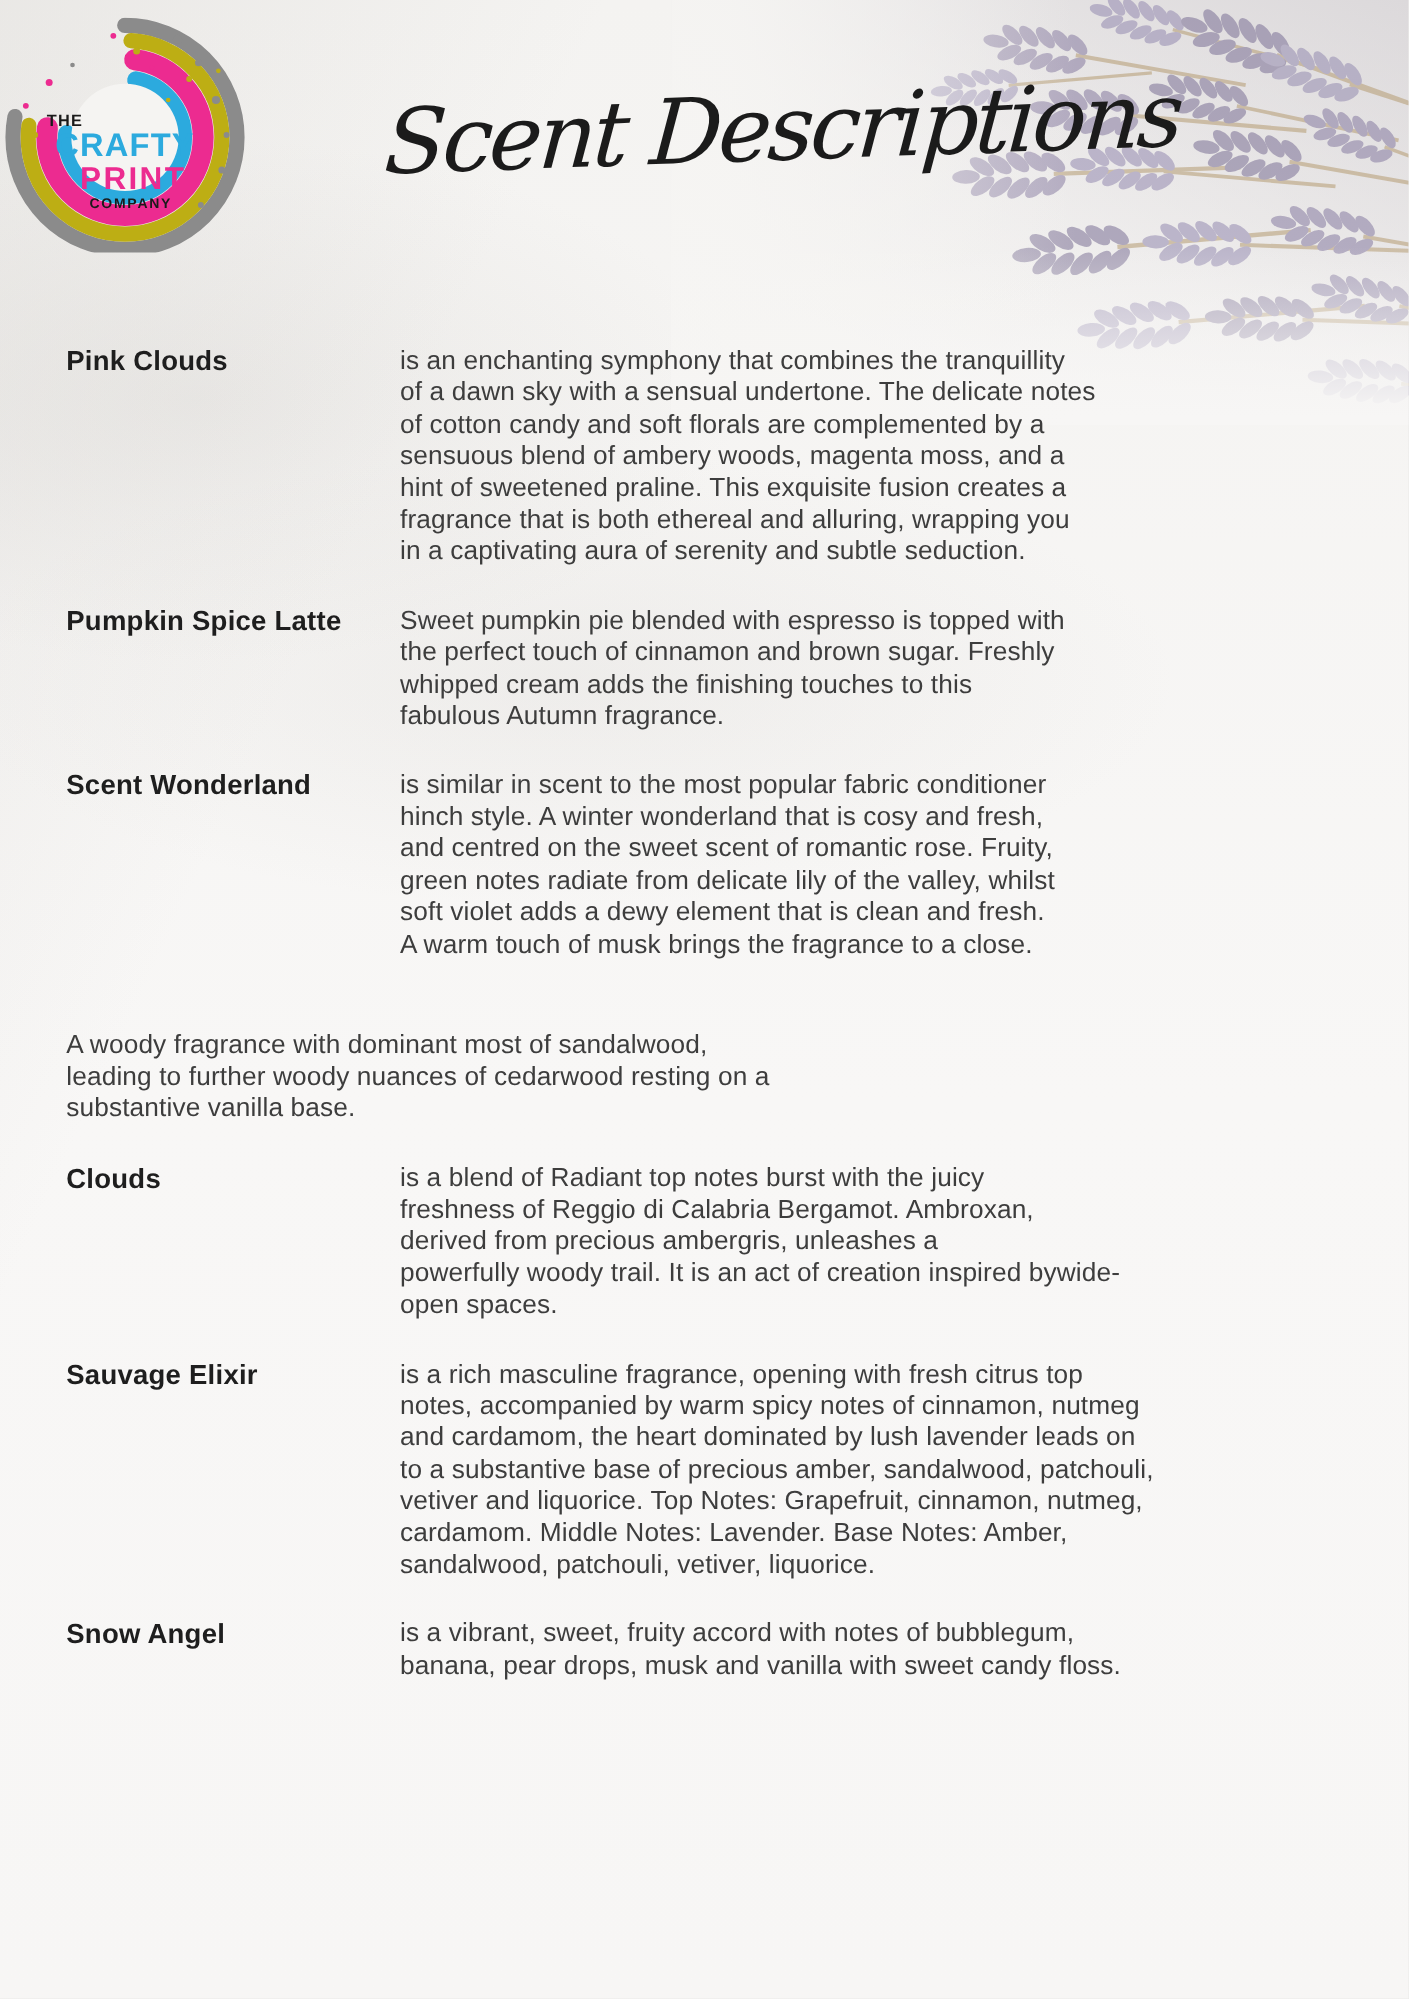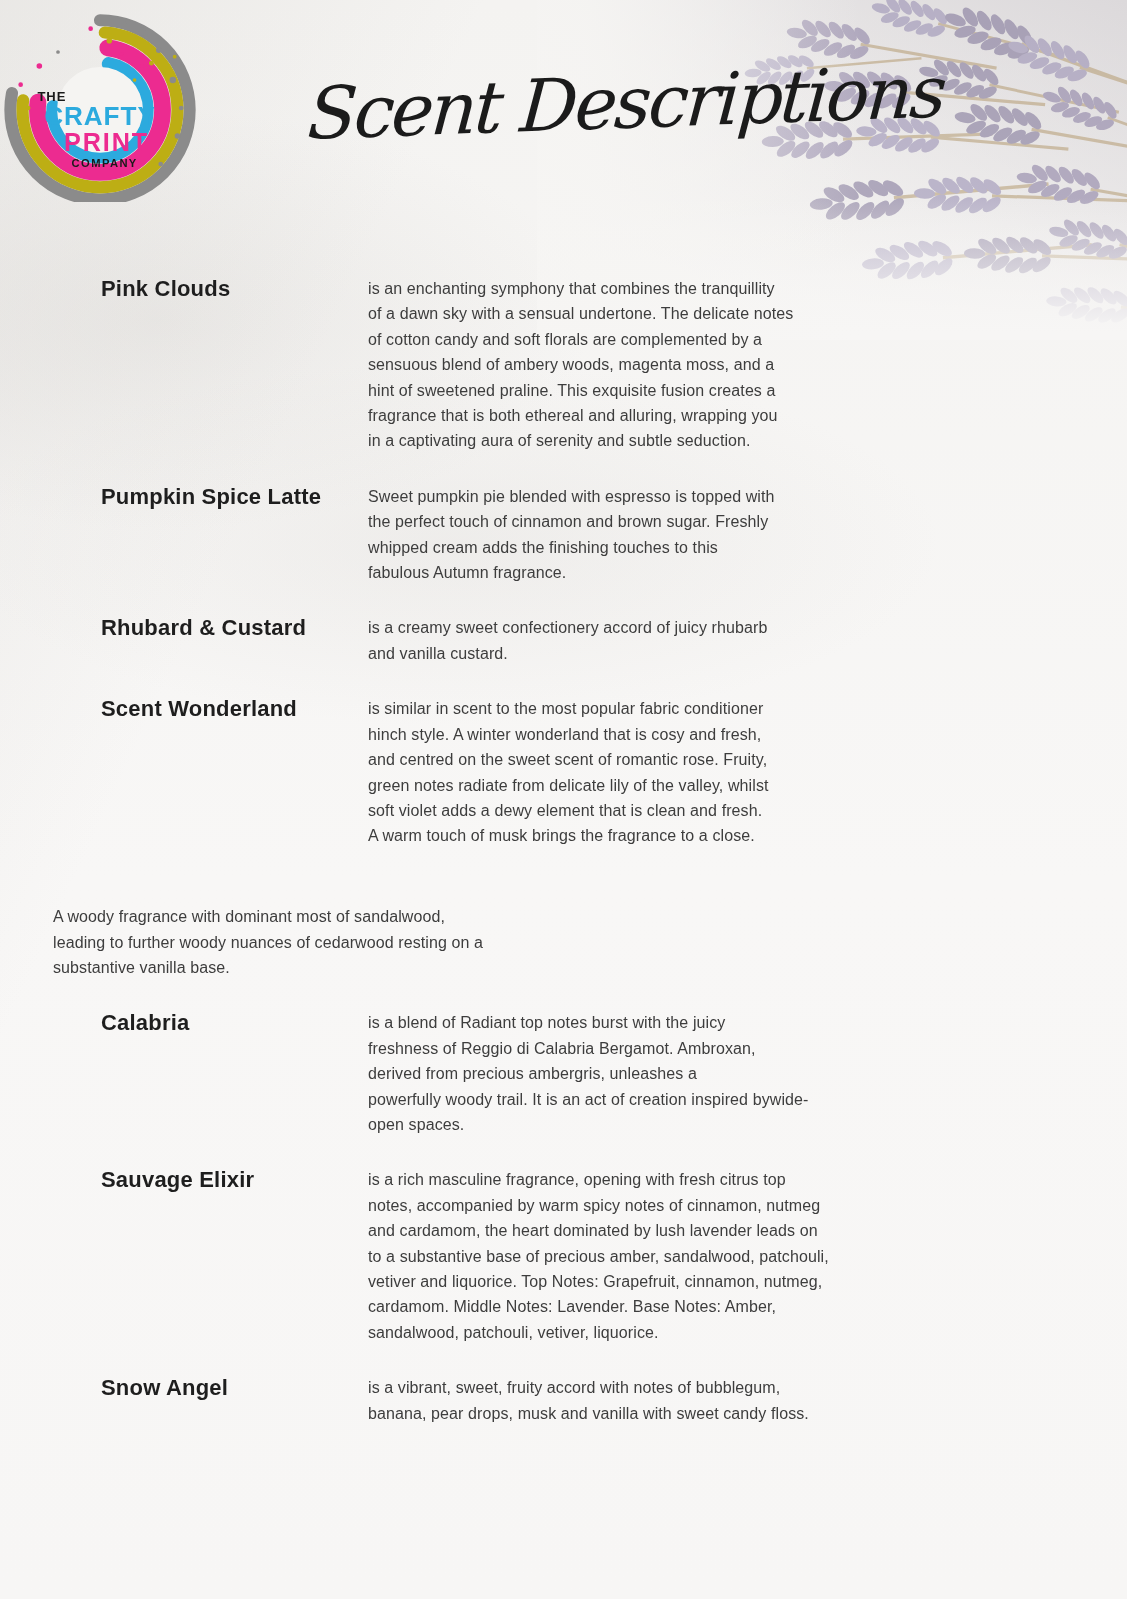--- a/index.html
+++ b/index.html
@@ -42,24 +42,24 @@
     transform:rotate(-2deg) skewX(-6deg);
     white-space:nowrap;
   }
 
   
   .scent-list{position:absolute;left:53px;top:276px;width:990px;}
   .scent-row{display:flex;align-items:flex-start;margin-bottom:30px;}
   .scent-name{
     width:267px;flex:0 0 267px;
     font-size:22px;line-height:25.4px;font-weight:bold;color:#1e1e1e;
-    white-space:pre-line;letter-spacing:.2px;margin-left:48px;
+    white-space:pre-line;letter-spacing:.2px;
   }
   .scent-desc{
-    flex:1;font-size:16px;line-height:25.4px;color:#3d3d3d;
+    flex:1;font-size:21px;line-height:25.4px;color:#3d3d3d;
     white-space:pre-line;letter-spacing:.1px;
   }
   .scent-row.offset .scent-desc{padding-top:25.4px;}
 </style>
 </head>
 <body>
 
 <div class="page">
 
   <div class="lavender-wrap">
@@ -161,44 +161,39 @@
     </div>
 
     <div class="scent-row">
       <div class="scent-name">Pumpkin Spice Latte</div>
       <div class="scent-desc">Sweet pumpkin pie blended with espresso is topped with
 the perfect touch of cinnamon and brown sugar. Freshly
 whipped cream adds the finishing touches to this
 fabulous Autumn fragrance.</div>
     </div>
 
-    <div class="scent-row">
-      <div class="scent-name">Rhubard &amp; Custard</div>
-      <div class="scent-desc">is a creamy sweet confectionery accord of juicy rhubarb
-and vanilla custard.</div>
-    </div>
 
     <div class="scent-row">
       <div class="scent-name">Scent Wonderland</div>
       <div class="scent-desc">is similar in scent to the most popular fabric conditioner
 hinch style. A winter wonderland that is cosy and fresh,
 and centred on the sweet scent of romantic rose. Fruity,
 green notes radiate from delicate lily of the valley, whilst
 soft violet adds a dewy element that is clean and fresh.
 A warm touch of musk brings the fragrance to a close.</div>
     </div>
 
     <div class="scent-row offset">
       <div class="scent-desc">A woody fragrance with dominant most of sandalwood,
 leading to further woody nuances of cedarwood resting  on a
 substantive vanilla base.</div>
     </div>
 
     <div class="scent-row">
-      <div class="scent-name">Calabria</div>
+      <div class="scent-name">Clouds</div>
       <div class="scent-desc">is a blend of Radiant top notes burst with the juicy
 freshness of Reggio di Calabria Bergamot. Ambroxan,
 derived from precious ambergris, unleashes a
 powerfully woody trail. It is an act of creation inspired bywide-
 open spaces.</div>
     </div>
 
     <div class="scent-row">
       <div class="scent-name">Sauvage Elixir</div>
       <div class="scent-desc">is a rich masculine fragrance, opening with fresh citrus top

